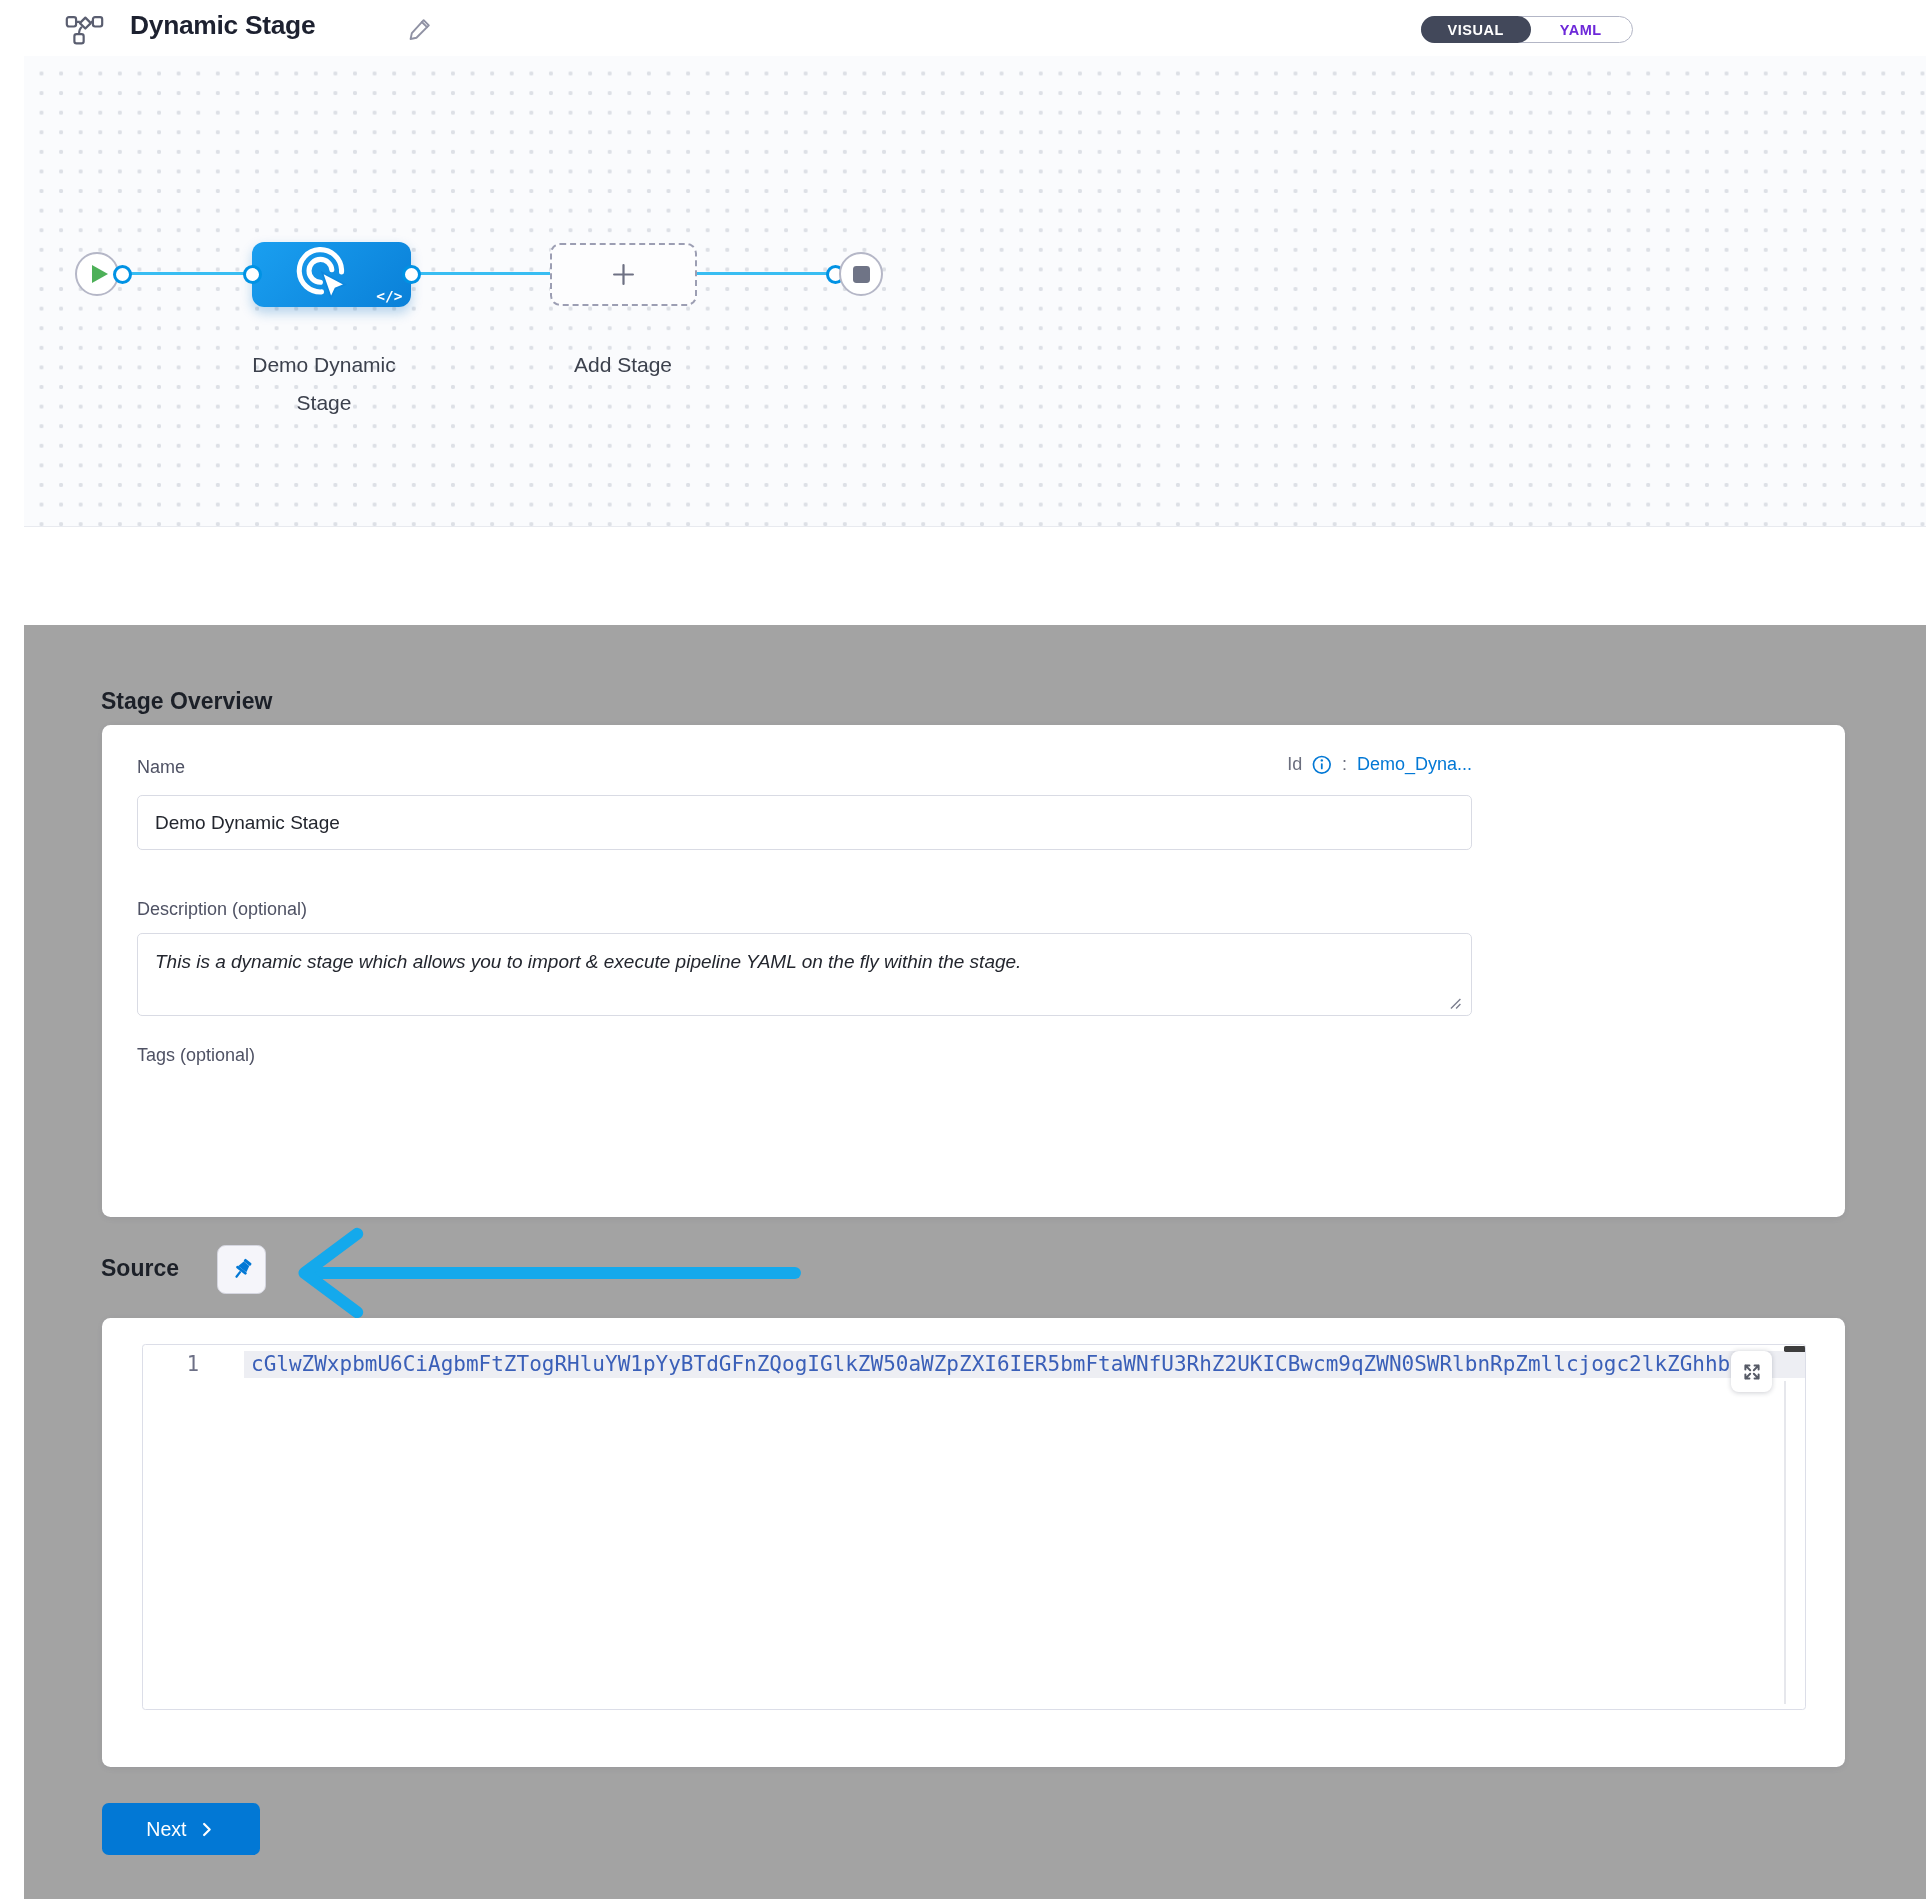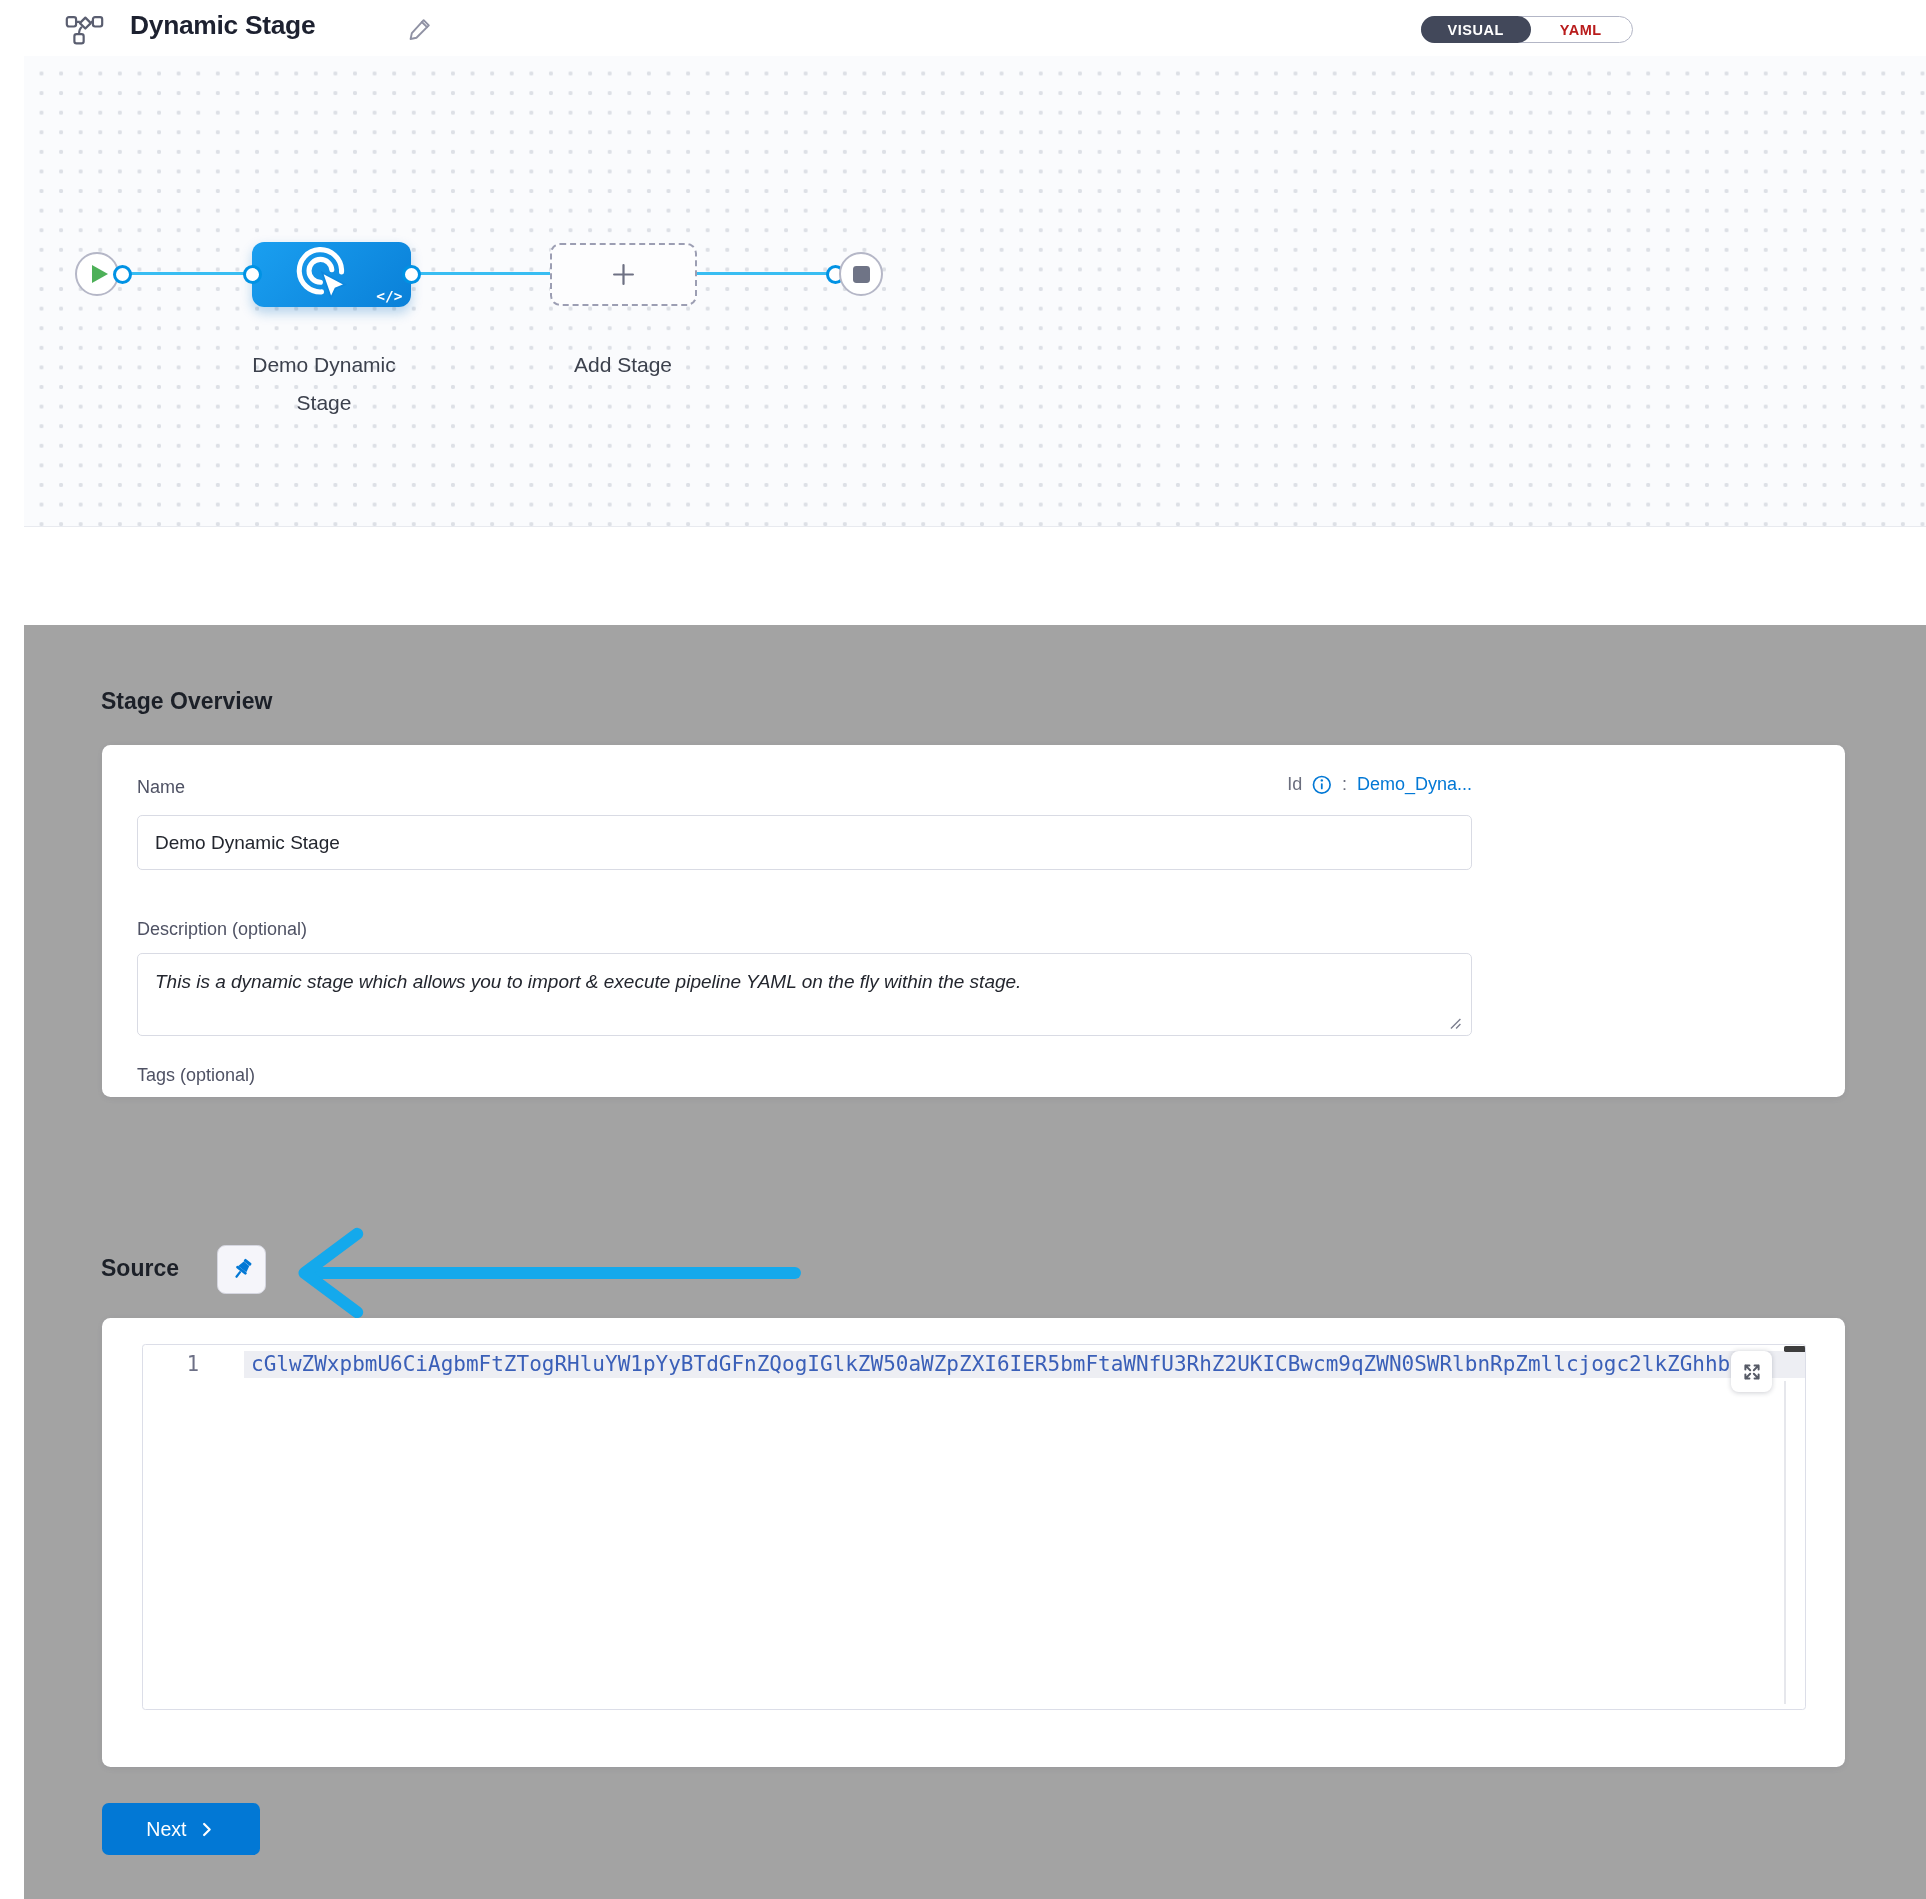--- a/index.html
+++ b/index.html
@@ -10,21 +10,21 @@
           border-bottom:0.9px solid #eef0f4;}
   .hdr-icon{position:absolute;left:41px;top:12.8px;}
   .hdr-title{position:absolute;left:106px;top:10.2px;font-size:26.4px;font-weight:700;
              color:#1d2130;letter-spacing:-0.3px;}
   .hdr-pencil{position:absolute;left:383px;top:15.3px;cursor:pointer;}
   .toggle{position:absolute;left:1397px;top:16px;width:212px;height:27px;border:1.3px solid #b3b6c6;
           border-radius:14.5px;background:#fff;display:flex;box-sizing:border-box;}
   .toggle .seg{flex:1;display:flex;align-items:center;justify-content:center;
                font-size:14.5px;font-weight:700;letter-spacing:0.5px;border-radius:13.6px;cursor:pointer;}
   .toggle .seg.active{background:#42485a;color:#fff;margin:-1.3px;flex:0 0 110px;}
-  .toggle .seg.inactive{color:#b91c1c;}
+  .toggle .seg.inactive{color:#6d28d9;}
   
   .canvas{position:absolute;left:0;top:56px;width:1927px;height:470px;background:#fafbfd;
           background-image:radial-gradient(#dde0e6 2px,transparent 2.2px);
           background-size:19.6px 19.6px;background-position:7.7px 7.7px;
           border-bottom:0.9px solid #e8eaef;}
   .flowline{position:absolute;height:3.4px;background:#38bdf2;top:216px;}
   .node-circle{position:absolute;width:44px;height:44px;border:2.1px solid #b5b7c7;border-radius:50%;
                background:#fff;box-sizing:border-box;display:flex;align-items:center;justify-content:center;}
   .play-tri{width:0;height:0;border-left:16px solid #4db058;border-top:9.4px solid transparent;
             border-bottom:9.4px solid transparent;margin-left:5.1px;}
@@ -154,21 +154,21 @@
 
     <div class="canvas-label" style="left:215px;top:290px;width:170px;">Demo Dynamic Stage</div>
     <div class="canvas-label" style="left:514px;top:290px;width:170px;">Add Stage</div>
   </div>
 
 
   <div class="content">
 
     <div class="section-h" style="top:63px;">Stage Overview</div>
 
-    <div class="card" style="top:120px;height:352px;">
+    <div class="card" style="top:100px;height:492px;">
       <div class="fld-label" style="top:32px;">Name</div>
 
       <div class="id-row">
         <span class="id-lbl">Id</span>
         <span style="display:flex;">
           <svg width="19.6" height="19.6" viewBox="0 0 20 20" fill="none">
             <circle cx="10" cy="10" r="8.5" stroke="#0278d5" stroke-width="1.7"></circle>
             <rect x="9.1" y="8.4" width="1.8" height="6.2" rx="0.9" fill="#0278d5"></rect>
             <circle cx="10" cy="5.5" r="1.25" fill="#0278d5"></circle>
           </svg>

